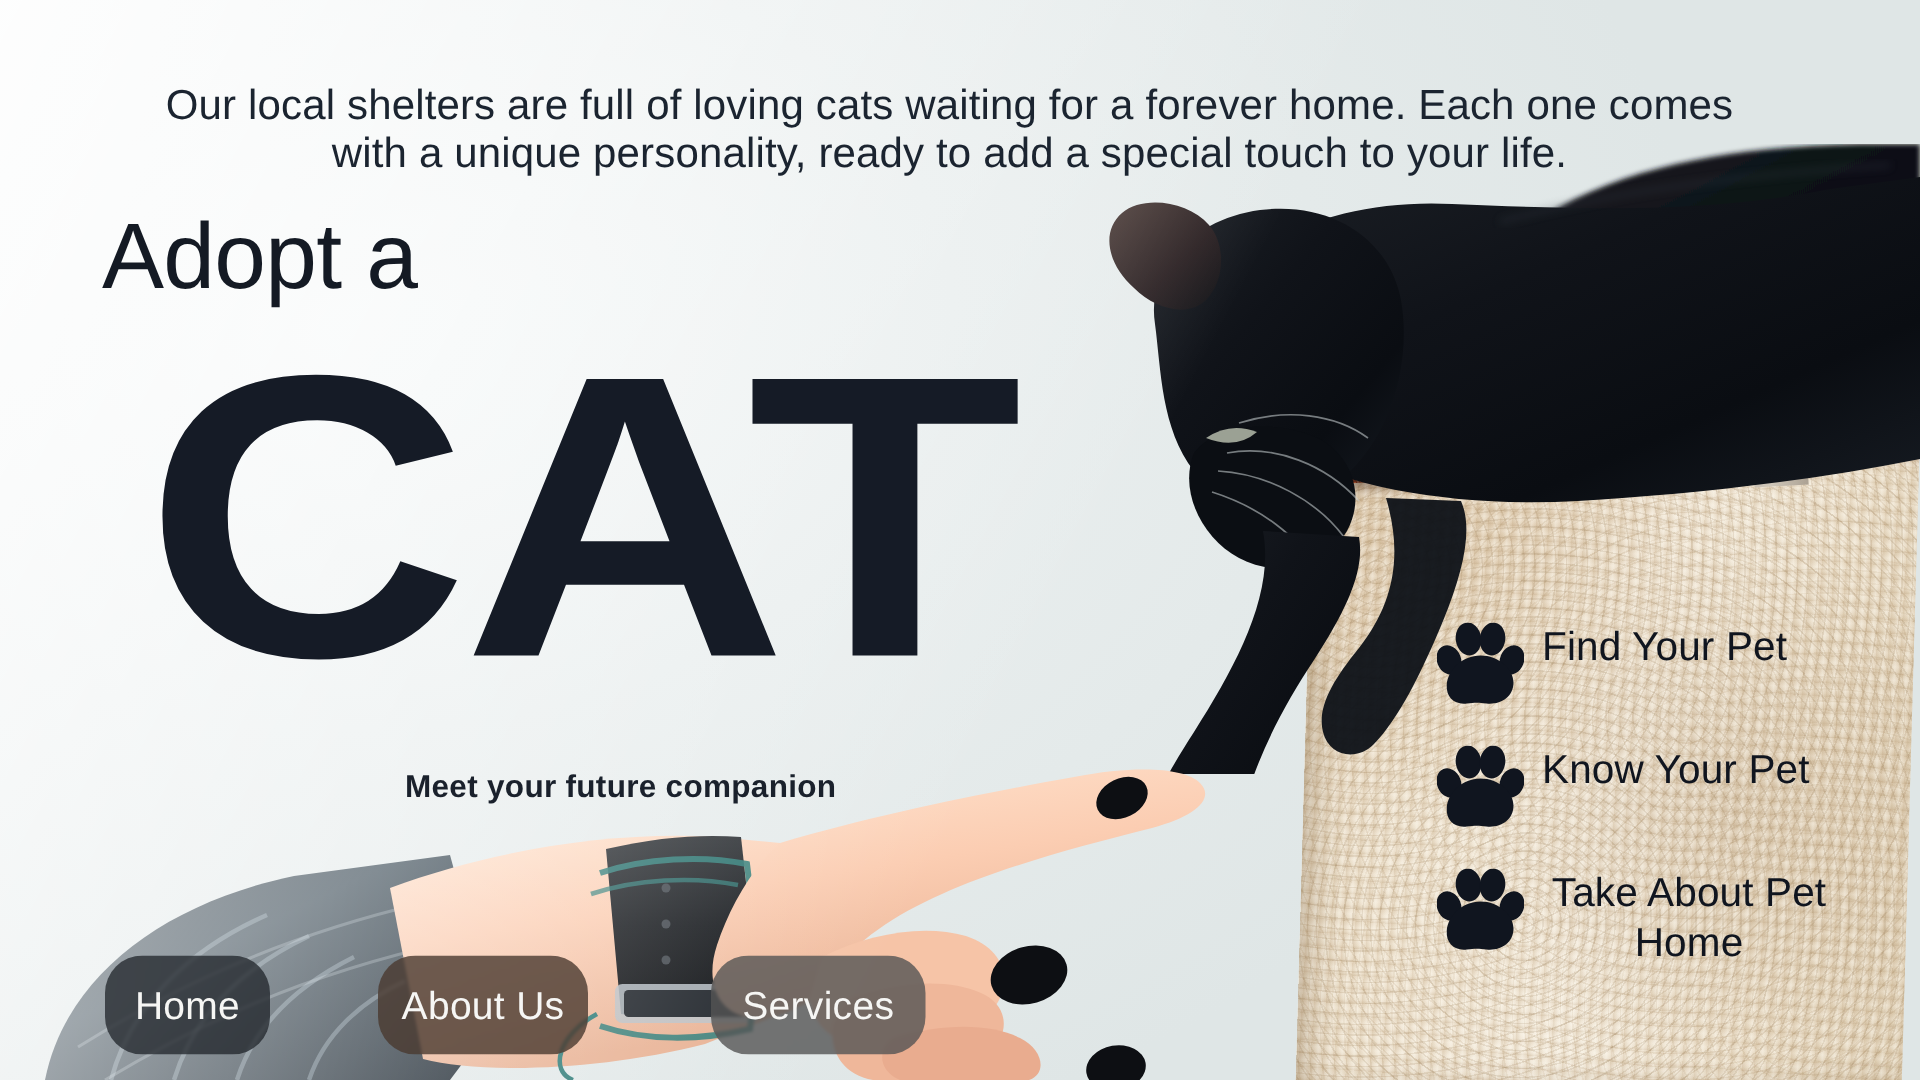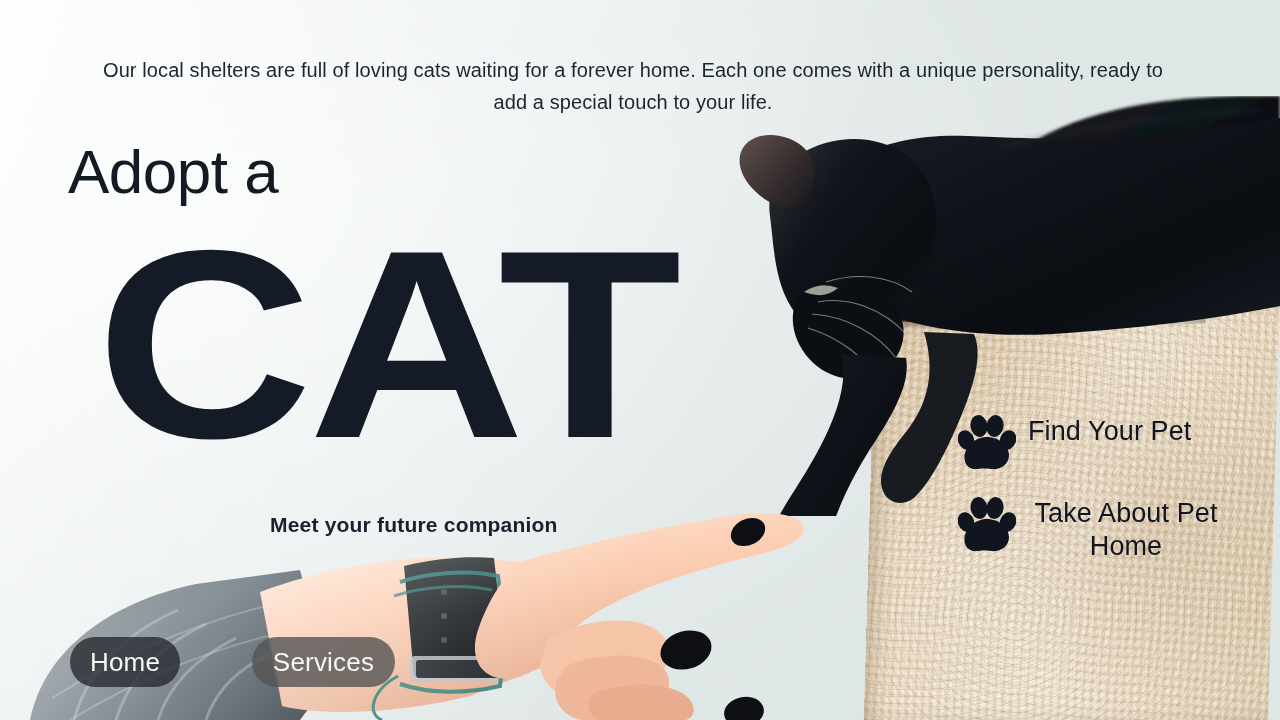--- a/index.html
+++ b/index.html
@@ -102,21 +102,21 @@
   
   .hand-layer{ position:absolute; left:0px; top:470px; width:900px; height:250px; }
   .hand-layer svg{ display:block; }
 
   
 
   .intro{
     position:absolute;
     left:88px; top:54px; width:1090px;
     text-align:center;
-    font-size:20px;
+    font-size:28px;
     line-height:32px;
     color:#1b2430;
     letter-spacing:.1px;
   }
 
   .adopt-a{
     position:absolute;
     left:68px; top:141px;
     font-size:62px;
     line-height:1;
@@ -173,21 +173,21 @@
   .feature.wrap .feature-label{ text-align:center; width:196px; }
 
   
   .nav{
     position:absolute;
     left:70px; top:637px;
     display:flex;
     align-items:center;
   }
   .nav-item{
-    height:50px;
+    height:66px;
     border-radius:25px;
     display:flex;
     align-items:center;
     justify-content:center;
     color:#f6f6f4;
     font-size:26px;
     letter-spacing:.2px;
     cursor:pointer;
     user-select:none;
     backdrop-filter:blur(1px);
@@ -363,20 +363,35 @@
             <ellipse cx="37" cy="11" rx="8.5" ry="11" transform="rotate(9 37 11)"></ellipse>
             <ellipse cx="50" cy="25" rx="8" ry="10" transform="rotate(22 50 25)"></ellipse>
             <path d="M29 22 C41 22 51 31 51 40 C51 50 42 55 33 54 C28 53.4 25 53.4 20 54
                      C11.5 55 6 50 6.5 41.5 C7.2 31.5 17 22 29 22 Z"></path>
           </g>
         </svg>
       </span>
       <span class="feature-label">Find Your Pet</span>
     </div>
 
+    <div class="feature">
+      <span class="paw">
+        <svg width="58" height="56" viewBox="0 0 58 56" xmlns="http://www.w3.org/2000/svg">
+          <g fill="#10151f">
+            <ellipse cx="8" cy="25" rx="8" ry="10" transform="rotate(-22 8 25)"></ellipse>
+            <ellipse cx="21" cy="11" rx="8.5" ry="11" transform="rotate(-9 21 11)"></ellipse>
+            <ellipse cx="37" cy="11" rx="8.5" ry="11" transform="rotate(9 37 11)"></ellipse>
+            <ellipse cx="50" cy="25" rx="8" ry="10" transform="rotate(22 50 25)"></ellipse>
+            <path d="M29 22 C41 22 51 31 51 40 C51 50 42 55 33 54 C28 53.4 25 53.4 20 54
+                     C11.5 55 6 50 6.5 41.5 C7.2 31.5 17 22 29 22 Z"></path>
+          </g>
+        </svg>
+      </span>
+      <span class="feature-label">Know Your Pet</span>
+    </div>
 
     <div class="feature wrap">
       <span class="paw">
         <svg width="58" height="56" viewBox="0 0 58 56" xmlns="http://www.w3.org/2000/svg">
           <g fill="#10151f">
             <ellipse cx="8" cy="25" rx="8" ry="10" transform="rotate(-22 8 25)"></ellipse>
             <ellipse cx="21" cy="11" rx="8.5" ry="11" transform="rotate(-9 21 11)"></ellipse>
             <ellipse cx="37" cy="11" rx="8.5" ry="11" transform="rotate(9 37 11)"></ellipse>
             <ellipse cx="50" cy="25" rx="8" ry="10" transform="rotate(22 50 25)"></ellipse>
             <path d="M29 22 C41 22 51 31 51 40 C51 50 42 55 33 54 C28 53.4 25 53.4 20 54
@@ -386,18 +401,21 @@
       </span>
       <span class="feature-label">Take About Pet Home</span>
     </div>
 
   </div>
 
   <nav class="nav">
     <div class="nav-item nav-home">
       <span>Home</span>
     </div>
+    <div class="nav-item nav-about">
+      <span>About Us</span>
+    </div>
     <div class="nav-item nav-contacts">
       <span>Services</span>
     </div>
   </nav>
 
 </div>
 
 </body></html>

